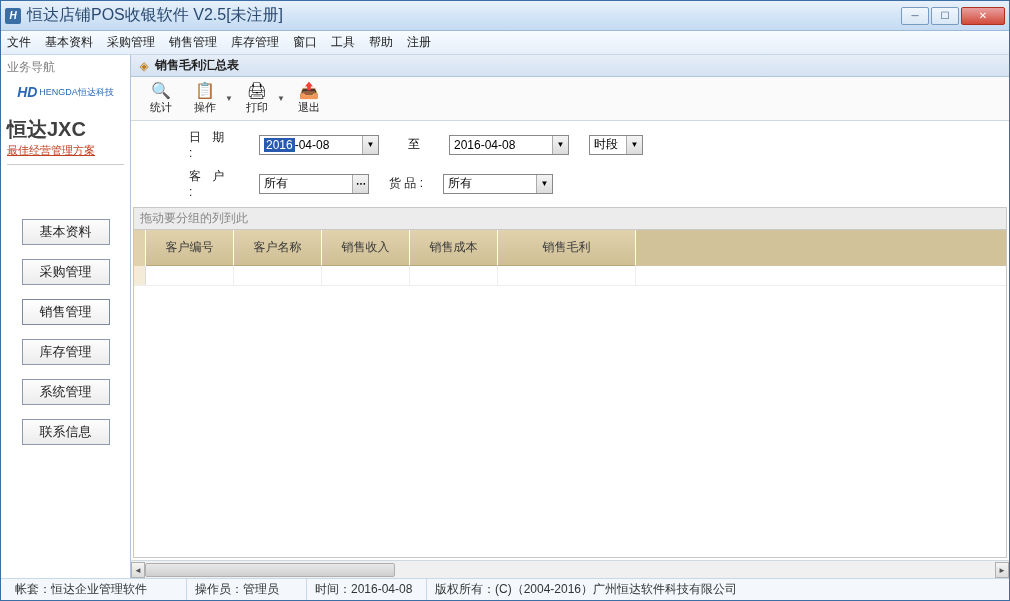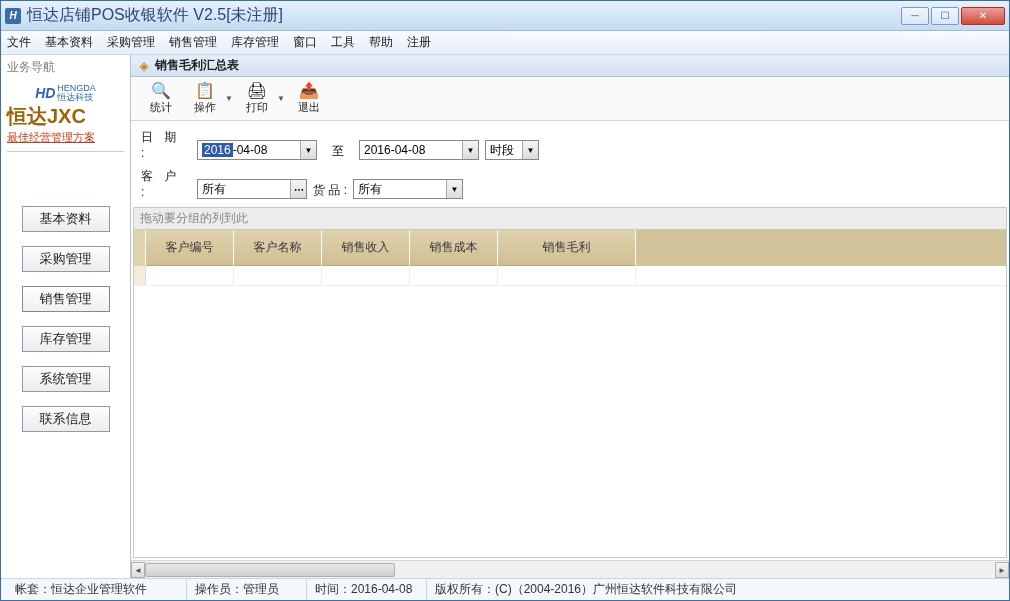--- a/index.html
+++ b/index.html
@@ -103,22 +103,22 @@
   color: #2a68b5;
   display: flex;
   align-items: center;
   gap: 2px;
   justify-content: center;
 }
 .logo-hd .hengda { font-size: 9px; font-style: normal; font-weight: normal; }
 .logo-main {
   font-size: 20px;
   font-weight: bold;
-  color: #a16207;
-  margin-top: 1px;
+  color: #404040;
+  margin-top: 16px;
 }
 .logo-sub {
   font-size: 11px;
   color: #c04020;
   border-bottom: 1px solid #ccc;
   padding-bottom: 6px;
   margin-bottom: 22px;
   text-decoration: underline;
 }
 .nav-list {
@@ -196,21 +196,21 @@
   align-self: center;
   margin-left: -4px;
 }
 .filter-area {
   padding: 8px 10px 4px;
   display: flex;
   flex-direction: column;
   gap: 8px;
   background: #fff;
 }
-.filter-row { display: flex; align-items: flex-end; gap: 6px; }
+.filter-row { display: flex; align-items: center; gap: 20px; margin-left: 48px; }
 .flabel { color: #222; letter-spacing: 4px; width: 50px; }
 .date-input, .combo {
   height: 20px;
   border: 1px solid #888;
   display: flex;
   align-items: center;
   background: #fff;
 }
 .date-input { width: 120px; }
 .date-input .dval { flex: 1; padding: 0 4px; }
@@ -361,21 +361,21 @@
     <span class="menu-item">注册</span>
   </div>
 
   <div class="body-area">
 
     <div class="sidebar">
       <div class="sidebar-title">业务导航</div>
       <div class="logo-area">
         <div class="logo-hd">
           <span>HD</span>
-          <span style="display:flex;flex-direction:column;line-height:9px;">
+          <span style="display:flex;flex-direction:row;line-height:9px;">
             <span class="hengda">HENGDA</span>
             <span class="hengda">恒达科技</span>
           </span>
         </div>
         <div class="logo-main">恒达JXC</div>
         <div class="logo-sub">最佳经营管理方案</div>
       </div>
       <div class="nav-list">
         <div class="nav-btn">基本资料</div>
         <div class="nav-btn">采购管理</div>

